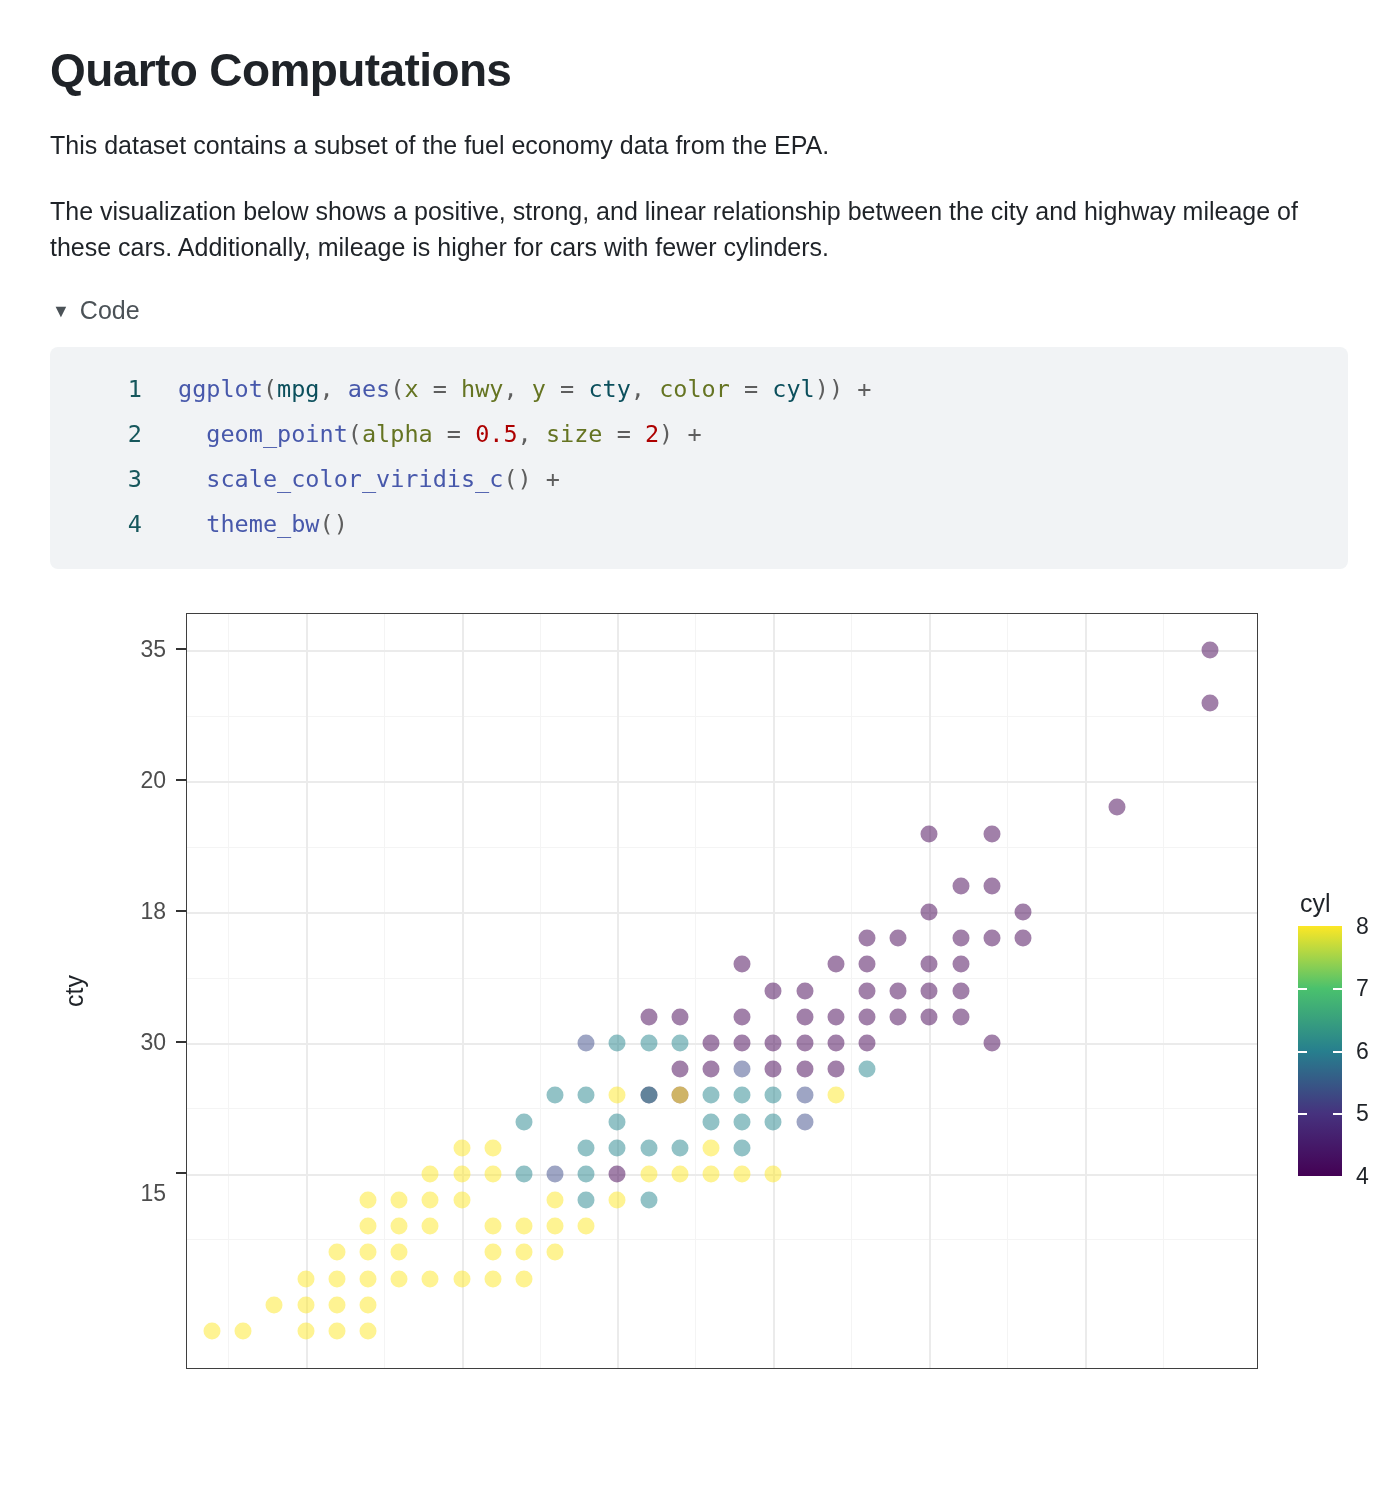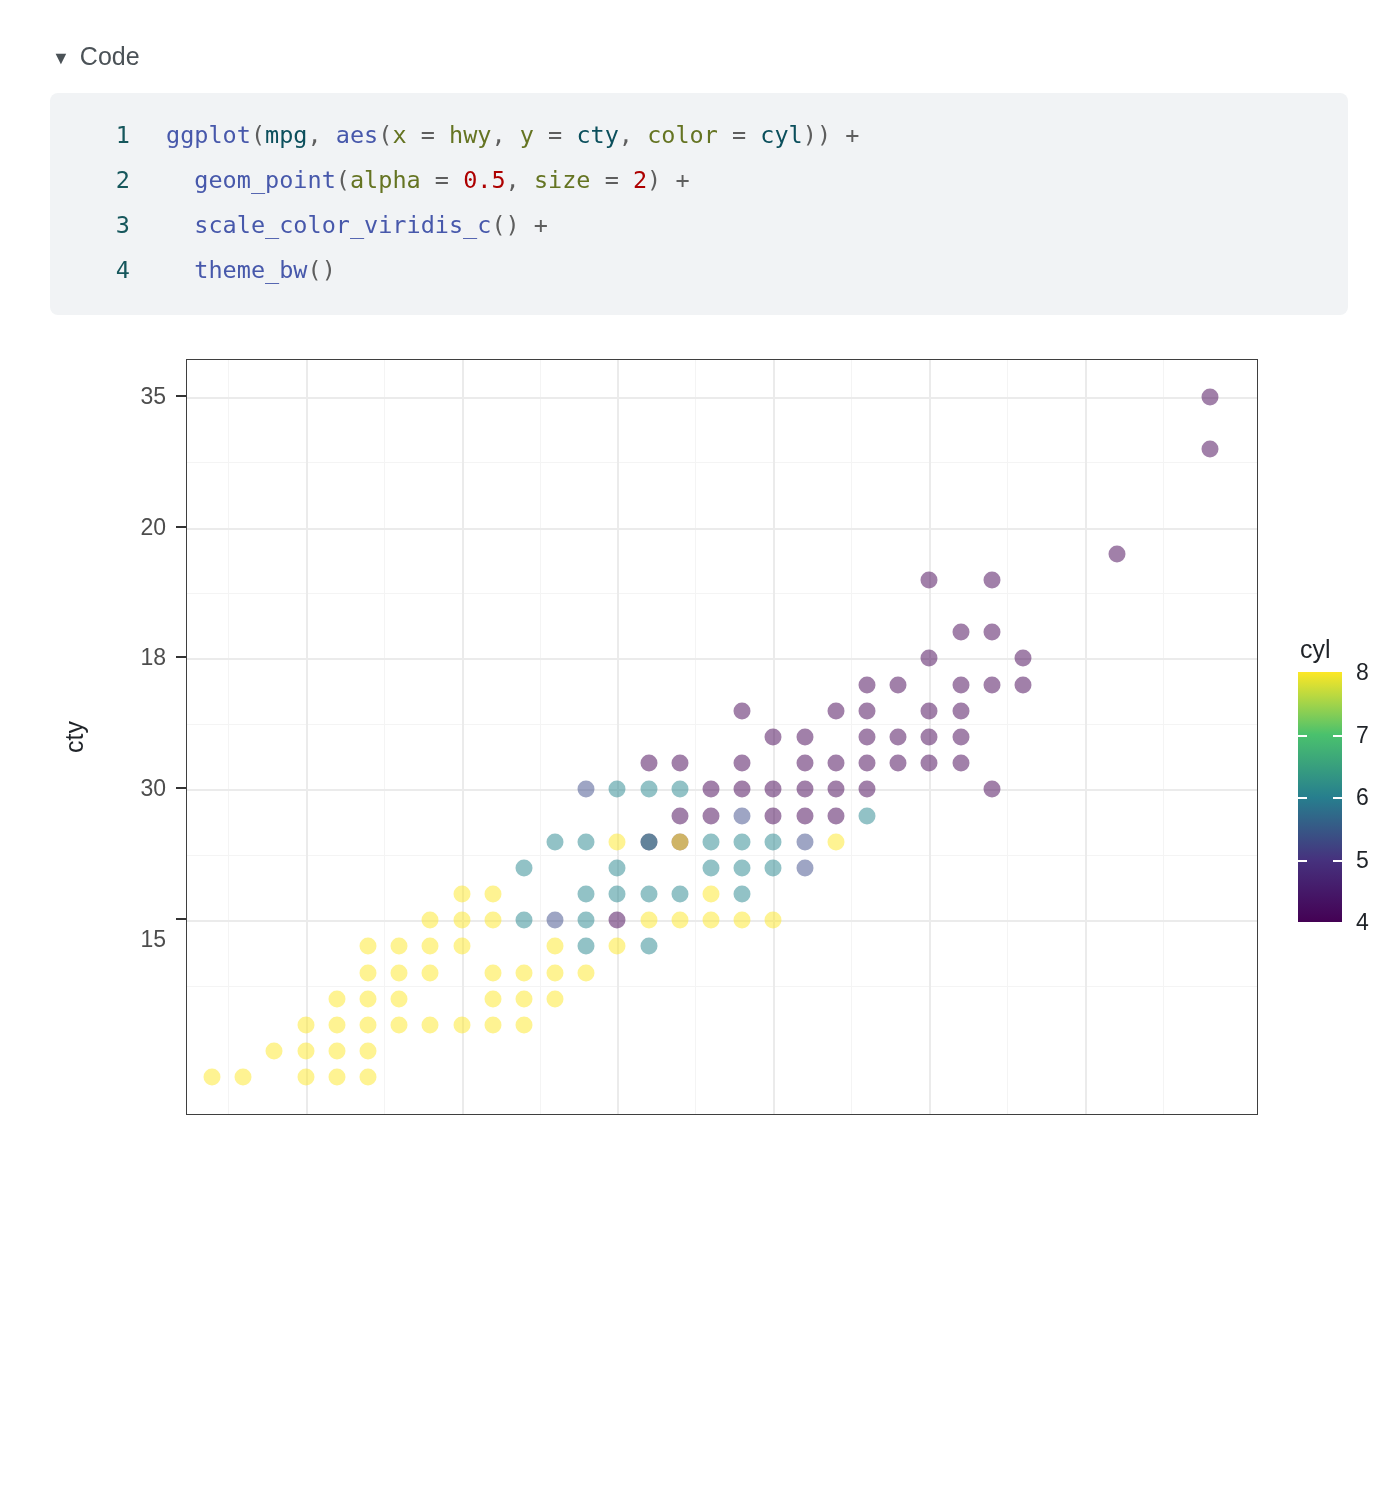--- a/index.html
+++ b/index.html
@@ -58,21 +58,21 @@
     margin: 0 0 42px 0;
     width: 1298px;
     box-sizing: border-box;
   }
   pre.code {
     margin: 0;
     font-family: "DejaVu Sans Mono", monospace;
     font-size: 23.5px;
     line-height: 45px;
     white-space: pre;
-    padding: 0 20px 0 4px;
+    padding: 0 20px 0 16px;
   }
   .ln {
     display: inline-block;
     width: 76px;
     text-align: right;
     color: #16575c;
     margin-right: 36px;
     user-select: none;
   }
   .fn   { color: #4758ab; }
@@ -178,21 +178,24 @@
     font-size: 23px;
     color: #1f2328;
     transform: translateY(-50%);
   }
 </style>
 </head>
 <body>
 
 <div class="page">
 
-
+  <h1 class="title">Quarto Computations</h1>
+
+  <p class="para">This dataset contains a subset of the fuel economy data from the EPA.</p>
+  <p class="para">The visualization below shows a positive, strong, and linear relationship between the city and highway mileage of these cars. Additionally, mileage is higher for cars with fewer cylinders.</p>
 
   <div class="code-toggle">
     <span class="tri">▼</span>
     <span>Code</span>
   </div>
 
   <div class="code-block">
     <pre class="code" id="code-pre"><span class="ln">1</span><span class="fn">ggplot</span><span class="pn">(</span><span class="var">mpg</span><span class="pn">, </span><span class="fn">aes</span><span class="pn">(</span><span class="arg">x</span><span class="op"> = </span><span class="arg">hwy</span><span class="pn">, </span><span class="arg">y</span><span class="op"> = </span><span class="var">cty</span><span class="pn">, </span><span class="arg">color</span><span class="op"> = </span><span class="var">cyl</span><span class="pn">))</span><span class="op"> + </span>
 <span class="ln">2</span><span class="pn">  </span><span class="fn">geom_point</span><span class="pn">(</span><span class="arg">alpha</span><span class="op"> = </span><span class="num">0.5</span><span class="pn">, </span><span class="arg">size</span><span class="op"> = </span><span class="num">2</span><span class="pn">)</span><span class="op"> +</span>
 <span class="ln">3</span><span class="pn">  </span><span class="fn">scale_color_viridis_c</span><span class="pn">()</span><span class="op"> +</span>

